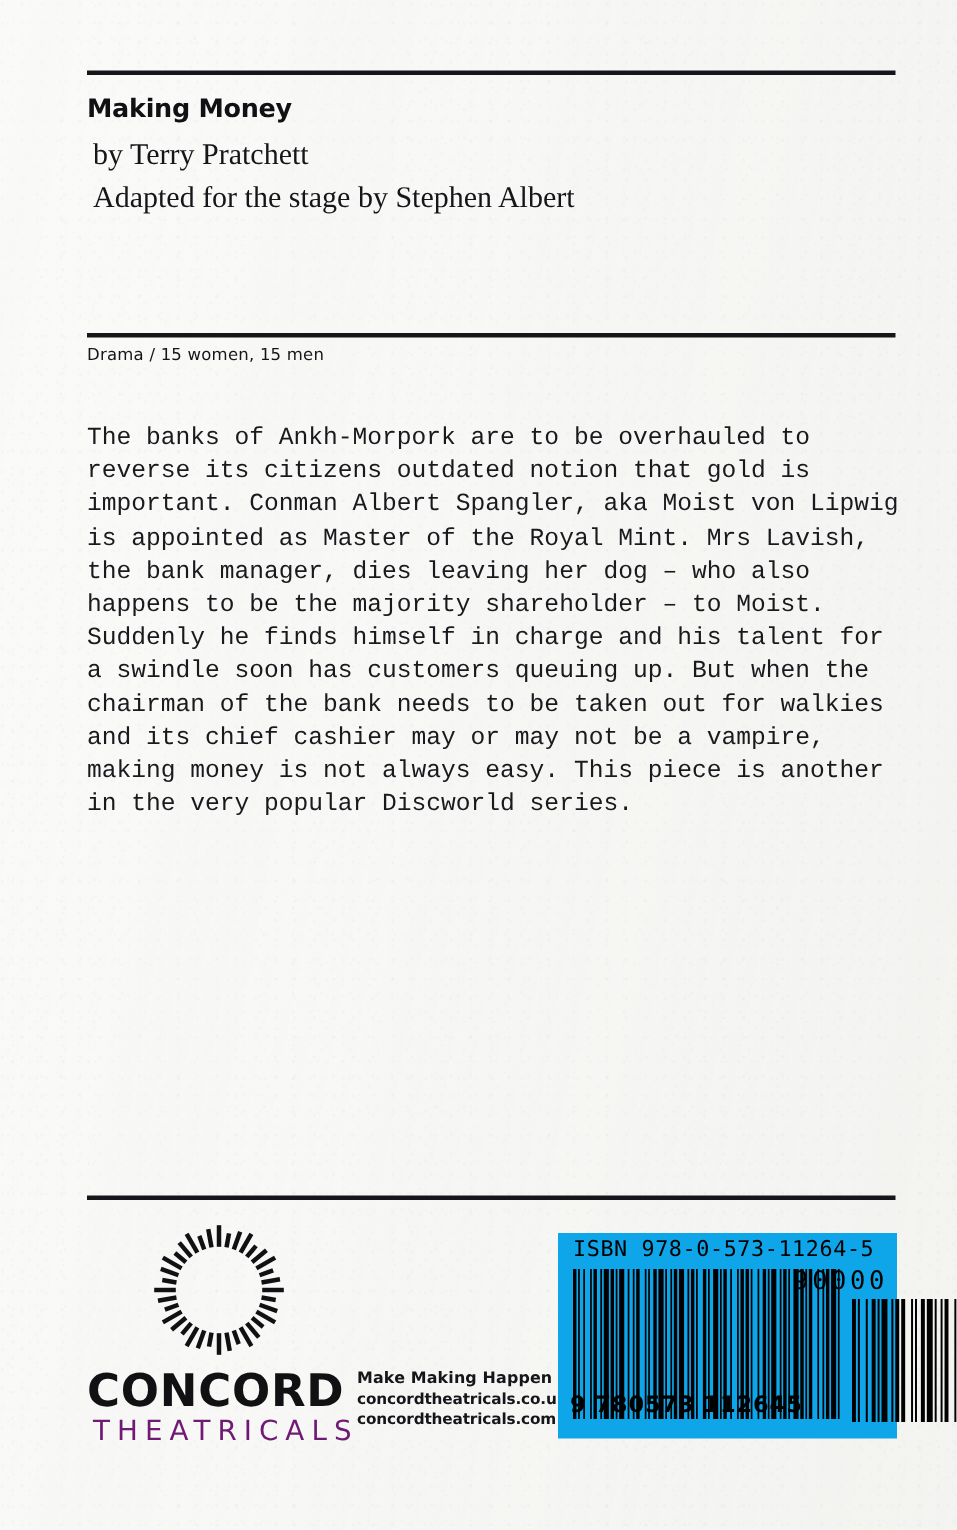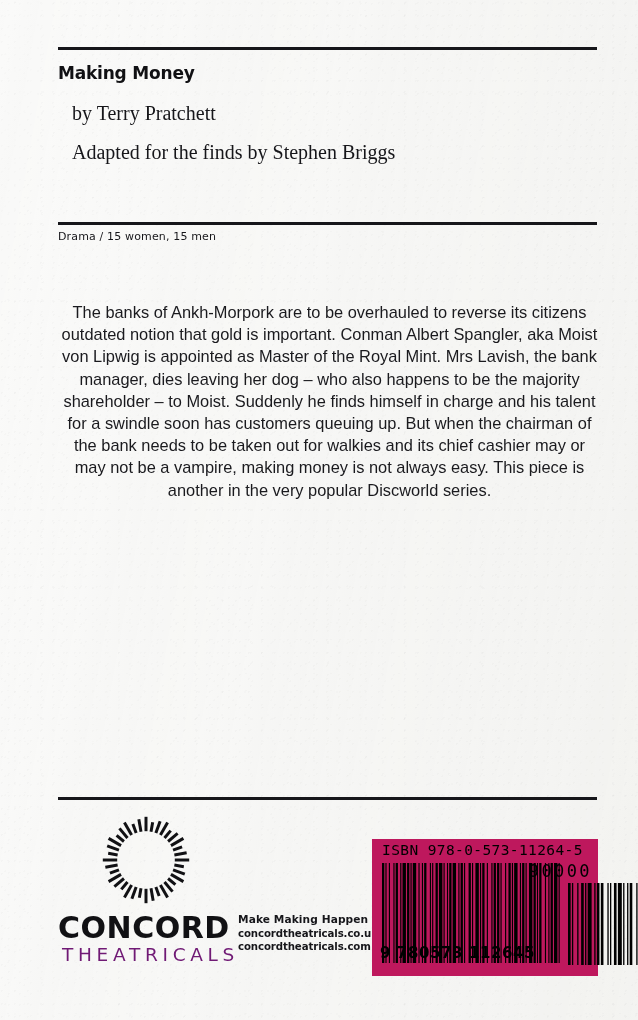--- a/index.html
+++ b/index.html
@@ -60,46 +60,45 @@
     font-size: 17px;
     letter-spacing: -0.2px;
     line-height: 27px;
     margin: 0 0 1px 0;
     color: #111114;
   }
   .byline {
     font-family: "Liberation Serif", serif;
     font-size: 20px;
     line-height: 25px;
-    margin: 14px;
+    margin: 4px;
     color: #16161a;
   }
 
   .genre-line {
     position: absolute;
     left: 58px;
     top: 230px;
     font-family: "DejaVu Sans", sans-serif;
     font-weight: normal;
     font-size: 11px;
     letter-spacing: 0.15px;
     color: #16161a;
   }
 
   .description {
     position: absolute;
     left: 58px;
     top: 281px;
     width: 543px;
-    font-family: Liberation Sans, sans-serif;
+    font-family: Liberation Mono, monospace;
     font-size: 16.4px;
     line-height: 22.2px;
-    text-align: center;
+    text-align: left;
     color: #1a1a1e;
-    margin-top: 20px;
   }
 
   
   .footer {
     position: absolute;
     left: 0;
     top: 812px;
     width: 638px;
     height: 170px;
   }
@@ -152,24 +151,24 @@
     font-weight: bold;
     font-size: 10.2px;
     letter-spacing: -0.1px;
     line-height: 12.5px;
     margin: 0;
   }
 
   .barcode-block {
     position: absolute;
     left: 372px;
-    top: 27px;
+    top: 10px;
     width: 226px;
     height: 137px;
-    background: #be185d;
+    background: #0ea5e9;
   }
   .isbn-text {
     position: absolute;
     left: 10px;
     top: 3px;
     font-family: "DejaVu Sans Mono", monospace;
     font-size: 14.5px;
     letter-spacing: 0.4px;
     color: #000;
     white-space: nowrap;
@@ -216,21 +215,21 @@
 
   <div class="paper-texture"></div>
 
   <div class="rule" id="rule-top"></div>
   <div class="rule" id="rule-mid"></div>
   <div class="rule" id="rule-bottom"></div>
 
   <div class="title-block">
     <h1 class="book-title">Making Money</h1>
     <p class="byline">by Terry Pratchett</p>
-    <p class="byline">Adapted for the finds by Stephen Briggs</p>
+    <p class="byline">Adapted for the stage by Stephen Albert</p>
   </div>
 
   <div class="genre-line">Drama / 15 women, 15 men</div>
 
   <div class="description">The banks of Ankh-Morpork are to be overhauled to reverse its citizens outdated notion that gold is important. Conman Albert Spangler, aka Moist von Lipwig is appointed as Master of the Royal Mint. Mrs Lavish, the bank manager, dies leaving her dog  – who also happens to be the majority shareholder  – to Moist. Suddenly he finds himself in charge and his talent for a swindle soon has customers queuing up. But when the chairman of the bank needs to be taken out for walkies and its chief cashier may or may not be a vampire, making money is not always easy. This piece is another in the very popular Discworld series.</div>
 
   <div class="footer">
 
     <div class="logo-block">
       <svg class="logo-ring" width="96" height="96" viewBox="0 0 100 100">

